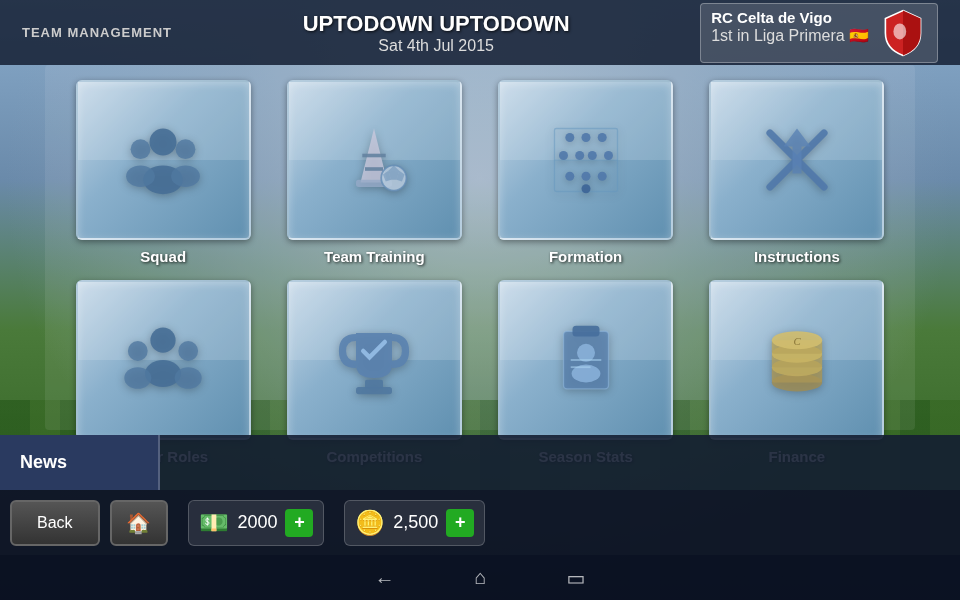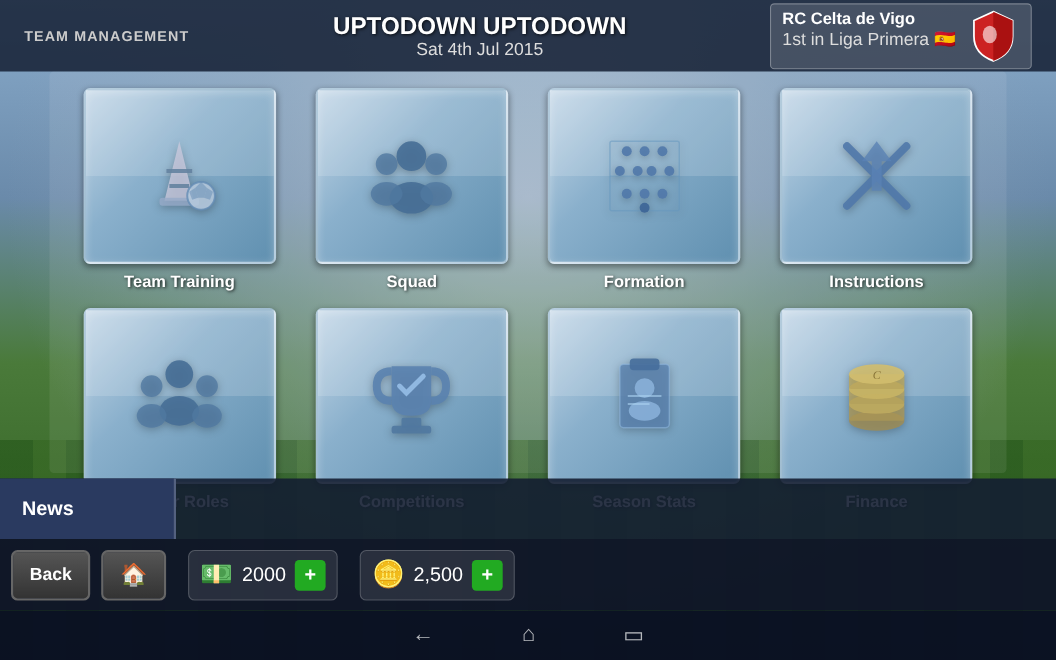--- a/index.html
+++ b/index.html
@@ -221,22 +221,22 @@
       padding: 0 10px;
       gap: 10px;
     }
 
     .btn-back {
       background: linear-gradient(180deg, #555 0%, #333 100%);
       border: 2px solid #666;
       border-radius: 6px;
       color: white;
       font-size: 16px;
-      font-weight: bold;
-      padding: 8px 15px;
+      font-weight: normal;
+      padding: 8px 25px;
       cursor: pointer;
       height: 46px;
     }
 
     .btn-home {
       background: linear-gradient(180deg, #555 0%, #333 100%);
       border: 2px solid #666;
       border-radius: 6px;
       color: white;
       font-size: 20px;
@@ -333,47 +333,47 @@
     </svg>
   </div>
 </div>
 
 <div class="main-content">
   <div class="menu-grid">
 
     <div class="menu-item">
       <div class="menu-icon-box">
         <svg class="menu-icon-svg" viewBox="0 0 100 100">
-
-          <polygon points="50,15 35,75 65,75" fill="rgba(200,200,220,0.8)"></polygon>
-          <rect x="30" y="72" width="40" height="8" rx="3" fill="rgba(150,170,200,0.8)"></rect>
-          <line x1="37" y1="45" x2="63" y2="45" stroke="rgba(100,130,160,0.9)" stroke-width="4"></line>
-          <line x1="40" y1="60" x2="60" y2="60" stroke="rgba(100,130,160,0.9)" stroke-width="4"></line>
-
-          <circle cx="72" cy="70" r="14" fill="rgba(180,200,220,0.9)" stroke="rgba(100,140,180,0.8)" stroke-width="2"></circle>
-          <path d="M72 56 L78 62 L75 72 L69 72 L66 62 Z" fill="rgba(100,140,180,0.5)"></path>
-          <path d="M66 62 L60 66 L63 74 L69 72 Z" fill="rgba(100,140,180,0.5)"></path>
-          <path d="M78 62 L84 66 L81 74 L75 72 Z" fill="rgba(100,140,180,0.5)"></path>
-        </svg>
-      </div>
-      <div class="menu-label">Team Training</div>
-    </div>
-
-    <div class="menu-item">
-      <div class="menu-icon-box">
-        <svg class="menu-icon-svg" viewBox="0 0 100 100">
           <circle cx="50" cy="30" r="15" fill="rgba(70,110,150,0.9)"></circle>
           <ellipse cx="50" cy="72" rx="22" ry="16" fill="rgba(70,110,150,0.9)"></ellipse>
           <circle cx="25" cy="38" r="11" fill="rgba(80,120,160,0.8)"></circle>
           <ellipse cx="25" cy="68" rx="16" ry="12" fill="rgba(80,120,160,0.8)"></ellipse>
           <circle cx="75" cy="38" r="11" fill="rgba(80,120,160,0.8)"></circle>
           <ellipse cx="75" cy="68" rx="16" ry="12" fill="rgba(80,120,160,0.8)"></ellipse>
         </svg>
       </div>
       <div class="menu-label">Squad</div>
+    </div>
+
+    <div class="menu-item">
+      <div class="menu-icon-box">
+        <svg class="menu-icon-svg" viewBox="0 0 100 100">
+
+          <polygon points="50,15 35,75 65,75" fill="rgba(200,200,220,0.8)"></polygon>
+          <rect x="30" y="72" width="40" height="8" rx="3" fill="rgba(150,170,200,0.8)"></rect>
+          <line x1="37" y1="45" x2="63" y2="45" stroke="rgba(100,130,160,0.9)" stroke-width="4"></line>
+          <line x1="40" y1="60" x2="60" y2="60" stroke="rgba(100,130,160,0.9)" stroke-width="4"></line>
+
+          <circle cx="72" cy="70" r="14" fill="rgba(180,200,220,0.9)" stroke="rgba(100,140,180,0.8)" stroke-width="2"></circle>
+          <path d="M72 56 L78 62 L75 72 L69 72 L66 62 Z" fill="rgba(100,140,180,0.5)"></path>
+          <path d="M66 62 L60 66 L63 74 L69 72 Z" fill="rgba(100,140,180,0.5)"></path>
+          <path d="M78 62 L84 66 L81 74 L75 72 Z" fill="rgba(100,140,180,0.5)"></path>
+        </svg>
+      </div>
+      <div class="menu-label">Team Training</div>
     </div>
 
     <div class="menu-item">
       <div class="menu-icon-box">
         <svg class="menu-icon-svg" viewBox="0 0 100 100">
 
           <rect x="15" y="15" width="70" height="70" rx="2" fill="none" stroke="rgba(100,150,190,0.5)" stroke-width="1.5"></rect>
           <line x1="15" y1="50" x2="85" y2="50" stroke="rgba(100,150,190,0.5)" stroke-width="1"></line>
 
           <circle cx="32" cy="25" r="5" fill="rgba(80,120,170,0.9)"></circle>

